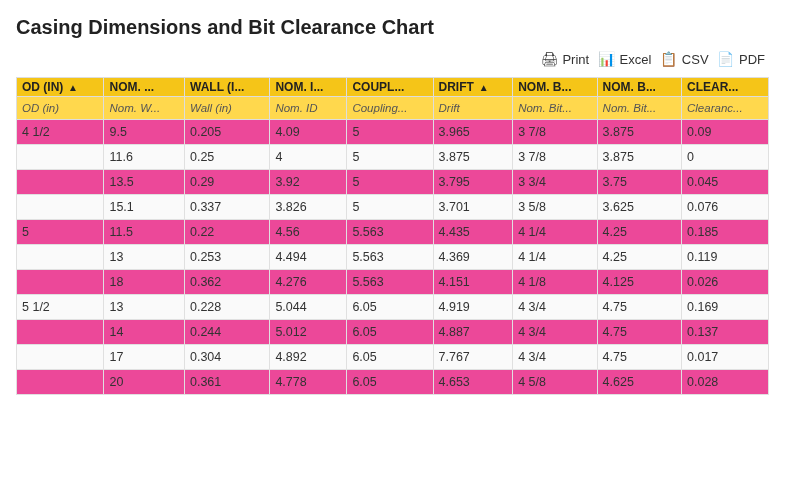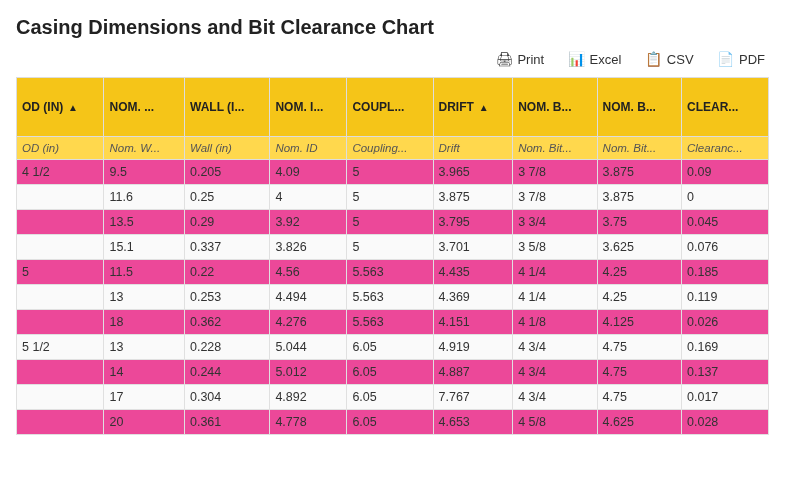--- a/index.html
+++ b/index.html
@@ -13,21 +13,21 @@
     }
     h1 {
       font-size: 20px;
       font-weight: bold;
       margin-bottom: 10px;
       color: #222;
     }
     .toolbar {
       display: flex;
       justify-content: flex-end;
-      gap: 16px;
+      gap: 1px;
       margin-bottom: 8px;
       align-items: center;
     }
     .toolbar-btn {
       display: flex;
       align-items: center;
       gap: 4px;
       font-size: 13px;
       color: #333;
       cursor: pointer;
@@ -41,21 +41,21 @@
     .icon-pdf::before { content: '📄'; font-size: 14px; }
 
     table {
       width: 100%;
       border-collapse: collapse;
       font-size: 12.5px;
     }
     thead tr.header-row th {
       background: #f5c518;
       border: 1px solid #ddd;
-      padding: 22px 5px;
+      padding: 2px 5px;
       text-align: left;
       font-weight: bold;
       white-space: nowrap;
       font-size: 12px;
       color: #222;
     }
     thead tr.header-row th .sort-arrow {
       font-size: 10px;
       margin-left: 2px;
     }

